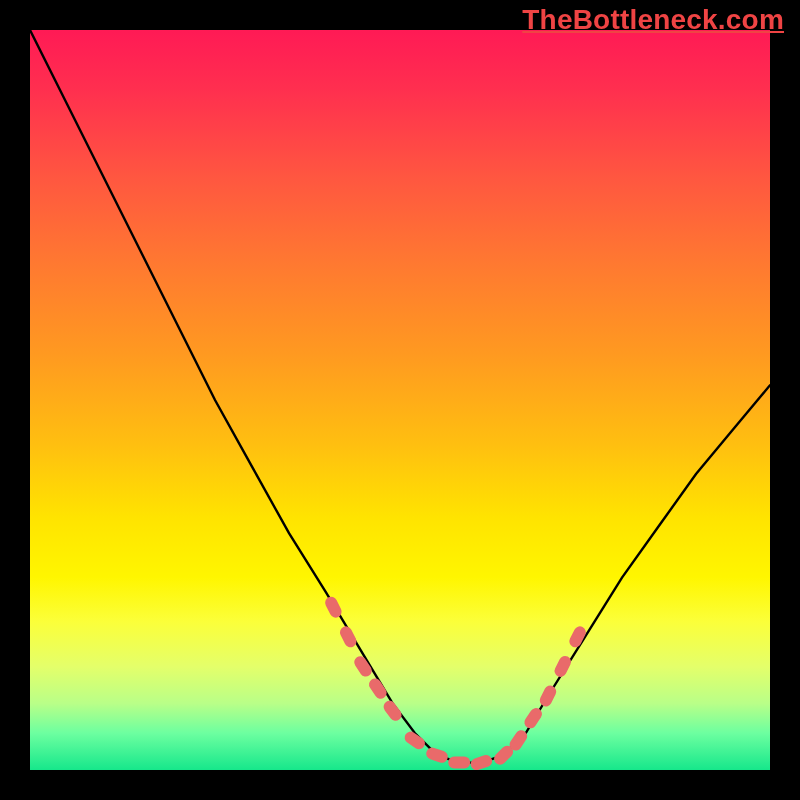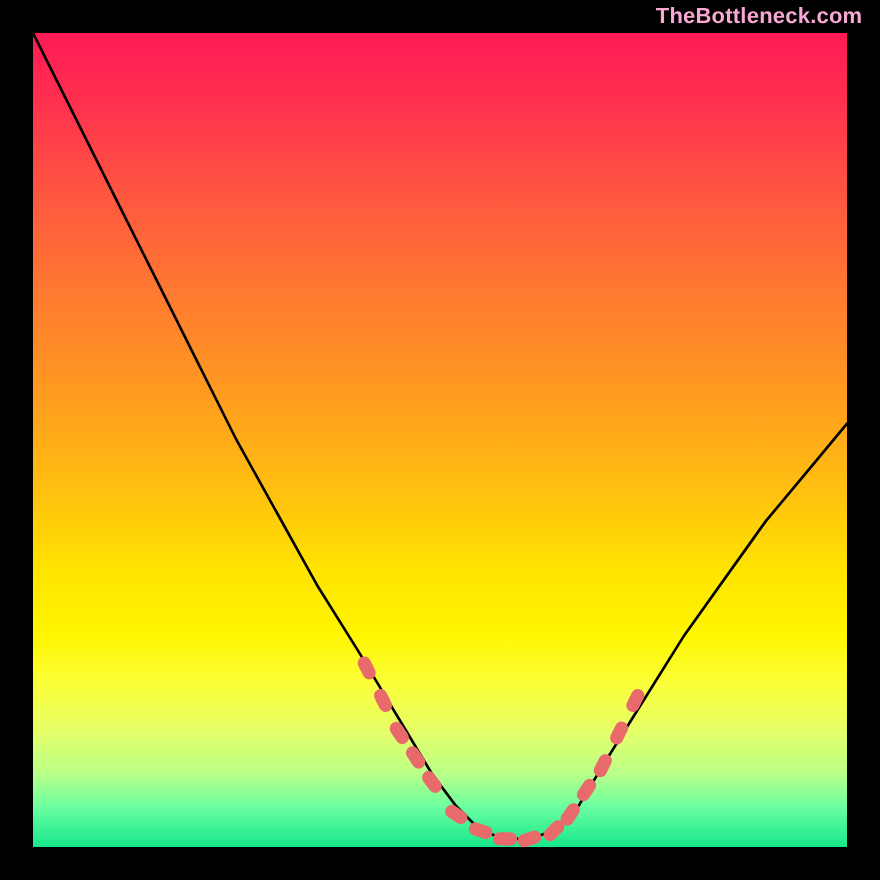--- a/index.html
+++ b/index.html
@@ -14,25 +14,26 @@
   .stage {
     position: relative;
     width: 800px;
     height: 800px;
     background: #000;
   }
   .watermark {
     position: absolute;
     top: 4px;
     right: 16px;
-    color: #f9a8d4;
-    font-size: 20px;
+    color: #ef4444;
+    font-size: 28px;
     font-weight: 600;
     letter-spacing: 0.2px;
     z-index: 5;
+    text-decoration: underline;
   }
   .panel {
     position: absolute;
     left: 30px;
     top: 30px;
     width: 740px;
     height: 740px;
     overflow: hidden;
   }
   .gradient {

